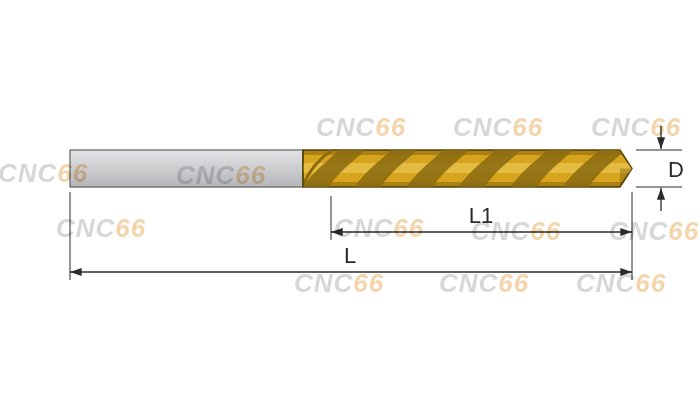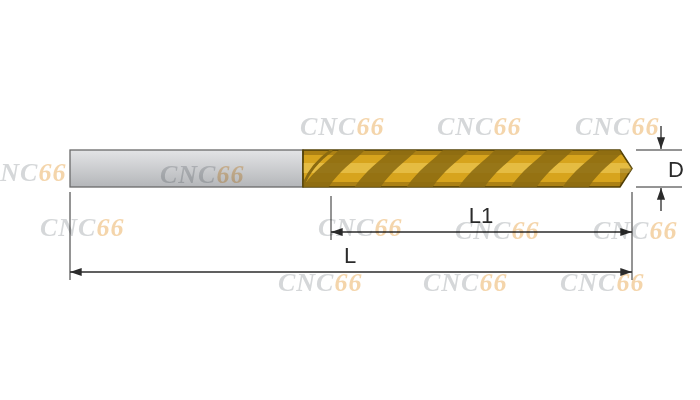--- a/index.html
+++ b/index.html
@@ -1,21 +1,21 @@
 <!DOCTYPE html>
 <html style="--shank-light: #e3e4e6; --shank-dark: #b4b6b9; --shank-stroke: #6a6a6a; --gold: #d7a41d; --gold-dark: #8a6a10; --gold-light: #f0cf60; --outline: #564408; --dim: #2b2b2b; --wm-gray: #9aa0a4; --wm-orange: #e59a35;"><head>
 <meta charset="utf-8">
 <style>
   html,body{margin:0;padding:0;background:#fff;}
   .stage{
     position:relative;width:700px;height:400px;background:#fff;overflow:hidden;
     font-family:"Liberation Sans", sans-serif;
   }
   .stage svg{position:absolute;left:0;top:0;}
-  .watermarks{position:absolute;left:0;top:0;width:556px;height:400px;pointer-events:none;font-family:Liberation Serif, serif;}
+  .watermarks{position:absolute;left:16px;top:0;width:556px;height:400px;pointer-events:none;}
   .wm{
     position:absolute;font-weight:bold;font-style:italic;font-size:26px;
     letter-spacing:1px;opacity:0.42;mix-blend-mode:multiply;white-space:nowrap;
   }
   .wm .pre{color:var(--wm-gray);}
   .wm .suf{color:var(--wm-orange);}
   .dim-label{
     font-family:"Liberation Sans", sans-serif;
     font-size:22px;fill:var(--dim);
   }

